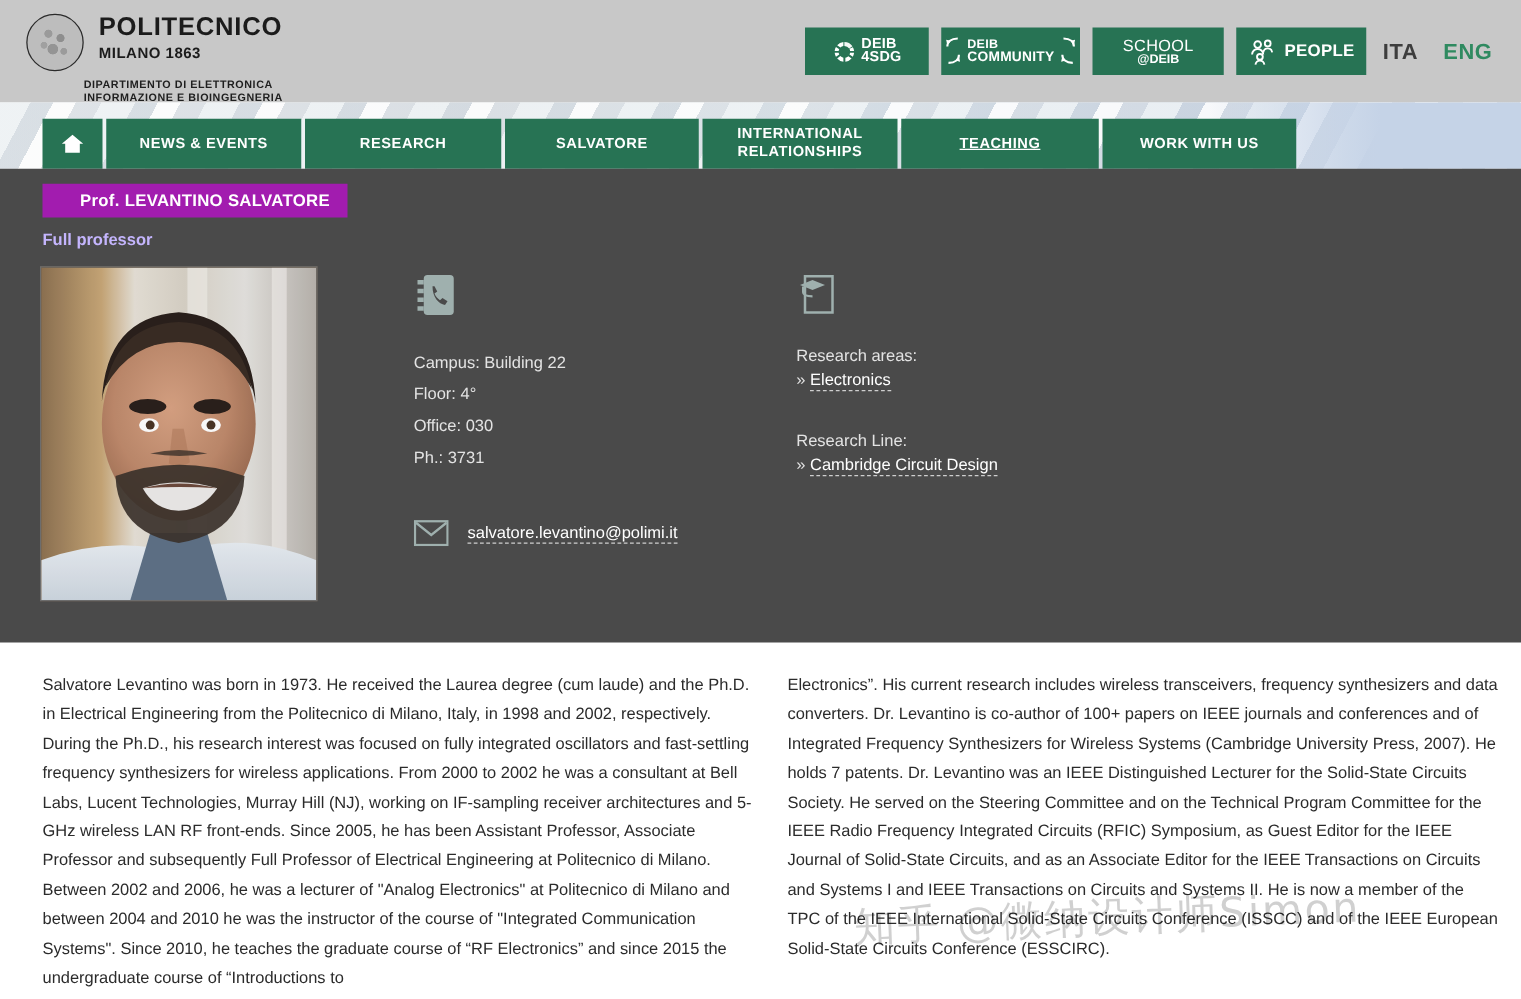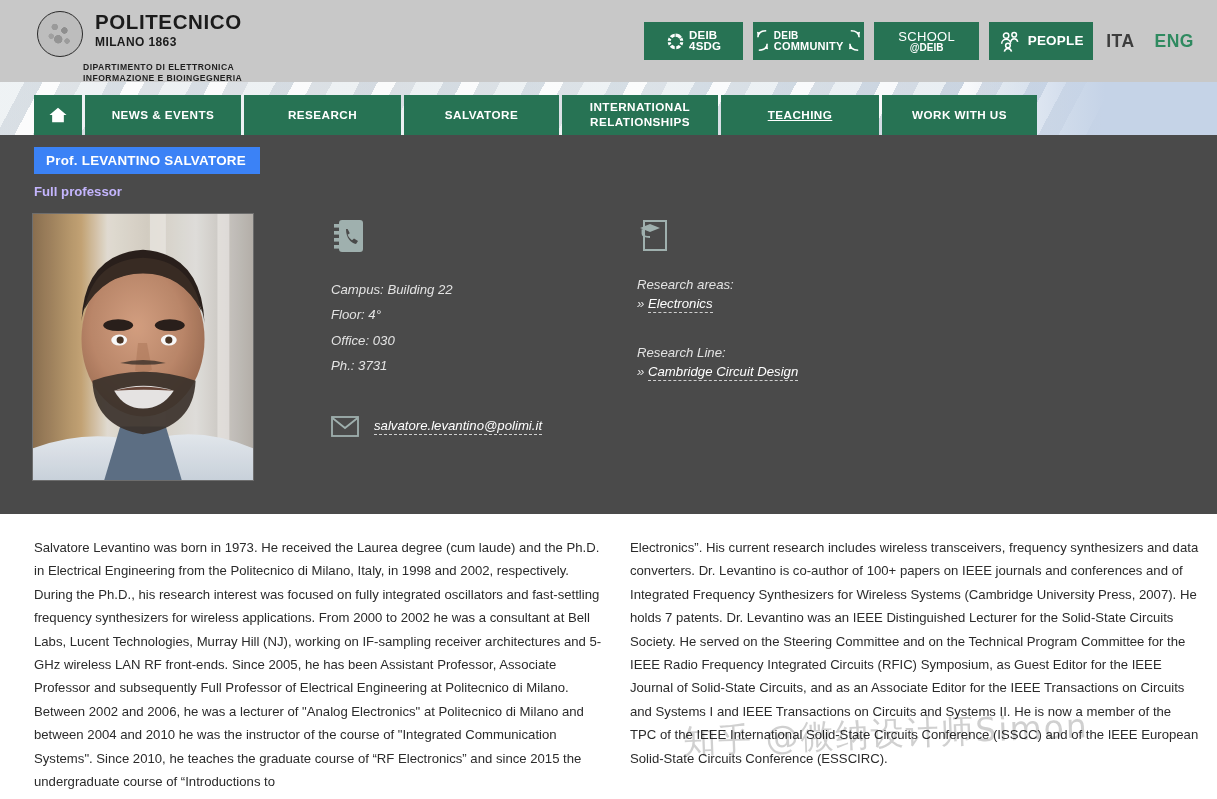--- a/index.html
+++ b/index.html
@@ -15,21 +15,21 @@
   .top-header {
     position: relative;
     height: 82px;
     background: #c8c8c8;
     display: flex;
     align-items: flex-start;
   }
   .logo-block {
     display: flex;
     align-items: flex-start;
-    padding-left: 37px;
+    padding-left: 21px;
     padding-top: 7px;
   }
   .polimi-seal {
     width: 46px; height: 46px;
     border-radius: 50%;
     border: 1.6px solid #2a2a2a;
     background:
        radial-gradient(circle at 38% 34%, #9a9a9a 0 3px, transparent 3.5px),
        radial-gradient(circle at 60% 42%, #8e8e8e 0 3px, transparent 3.5px),
        radial-gradient(circle at 46% 62%, #949494 0 4px, transparent 4.5px),
@@ -159,40 +159,39 @@
   .breadcrumb {
     color: #d7d7d7;
     font-size: 12.8px;
     font-style: italic;
     padding: 16px 0 0 34px;
     letter-spacing: .1px;
   }
   .breadcrumb span { cursor: pointer; }
   .name-badge {
     display: inline-block;
-    background: #3b82f6;
+    background: #a21caf;
     color: #ffffff;
     font-weight: bold;
     font-size: 13.4px;
     letter-spacing: .25px;
-    padding: 6px 14px 6px 12px;
+    padding: 6px 14px 6px 30px;
     margin: 12px 16px 0 34px;
   }
   .role {
     color: #c4b5fd;
     font-weight: bold;
     font-size: 13.2px;
     margin: 10px 0 0 34px;
   }
 
   .info-grid {
     display: flex;
     margin-top: 14px;
     padding-left: 32px;
-    font-style: italic;
   }
   .photo {
     width: 222px;
     height: 268px;
     flex: none;
     border: 1px solid #6d6d6d;
     overflow: hidden;
     position: relative;
     background: #6b5a46;
   }

